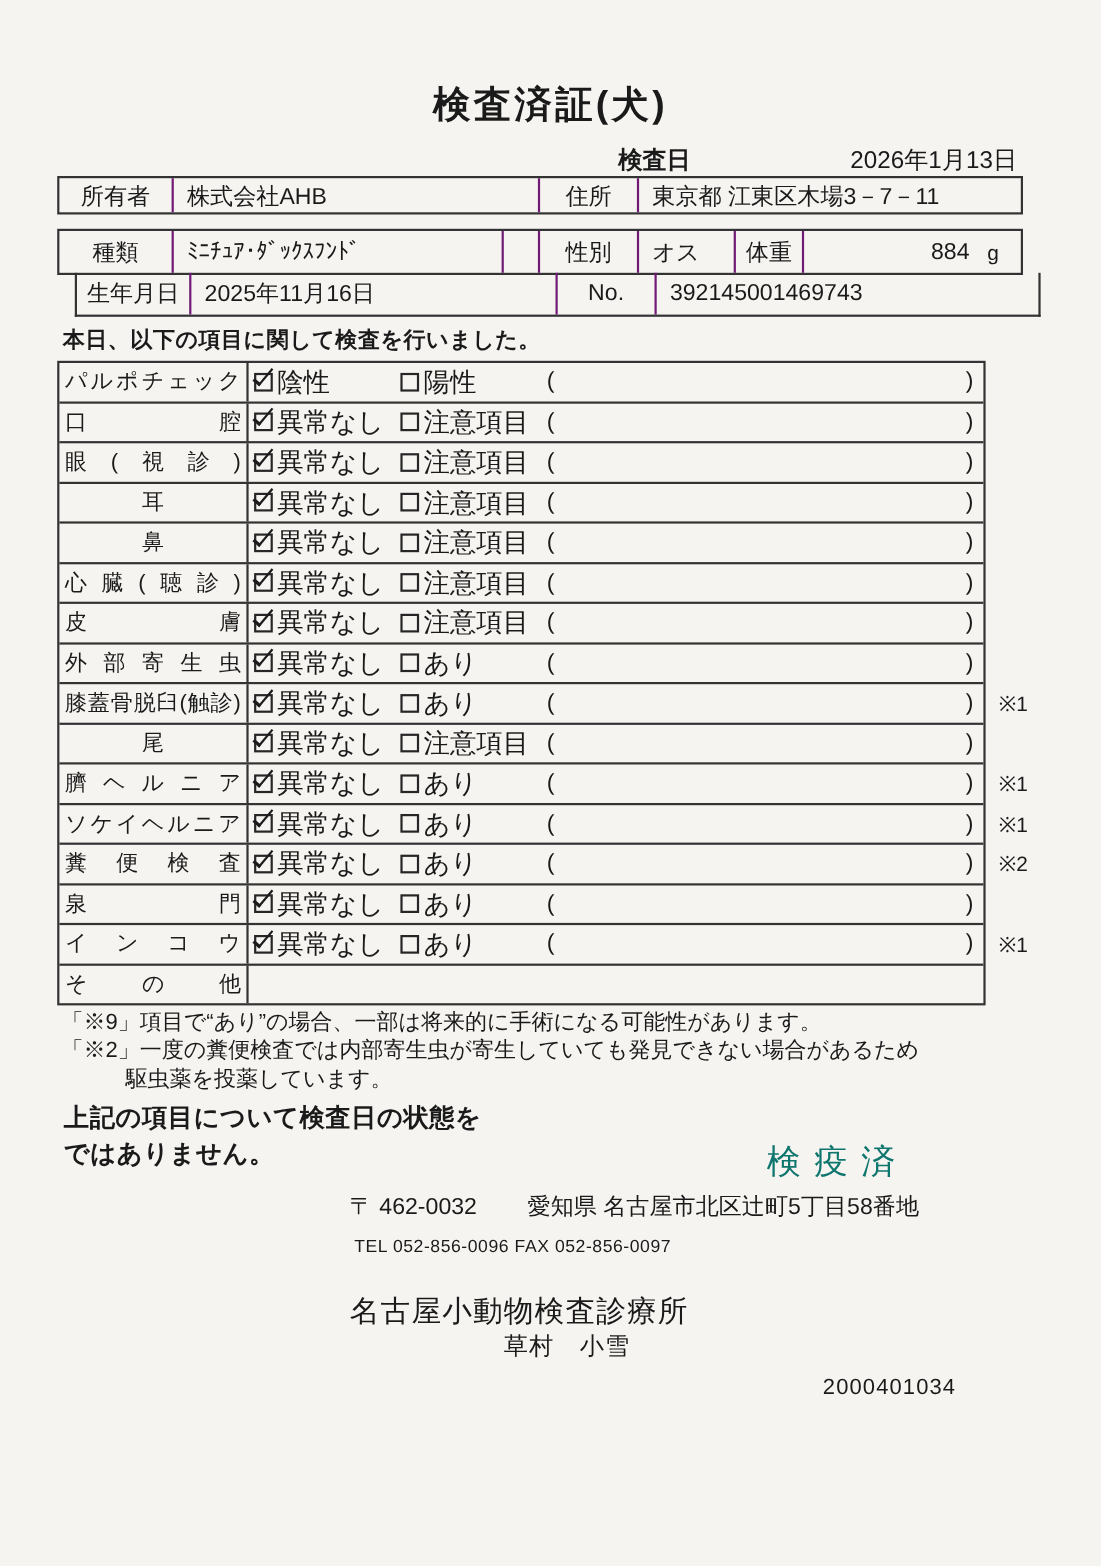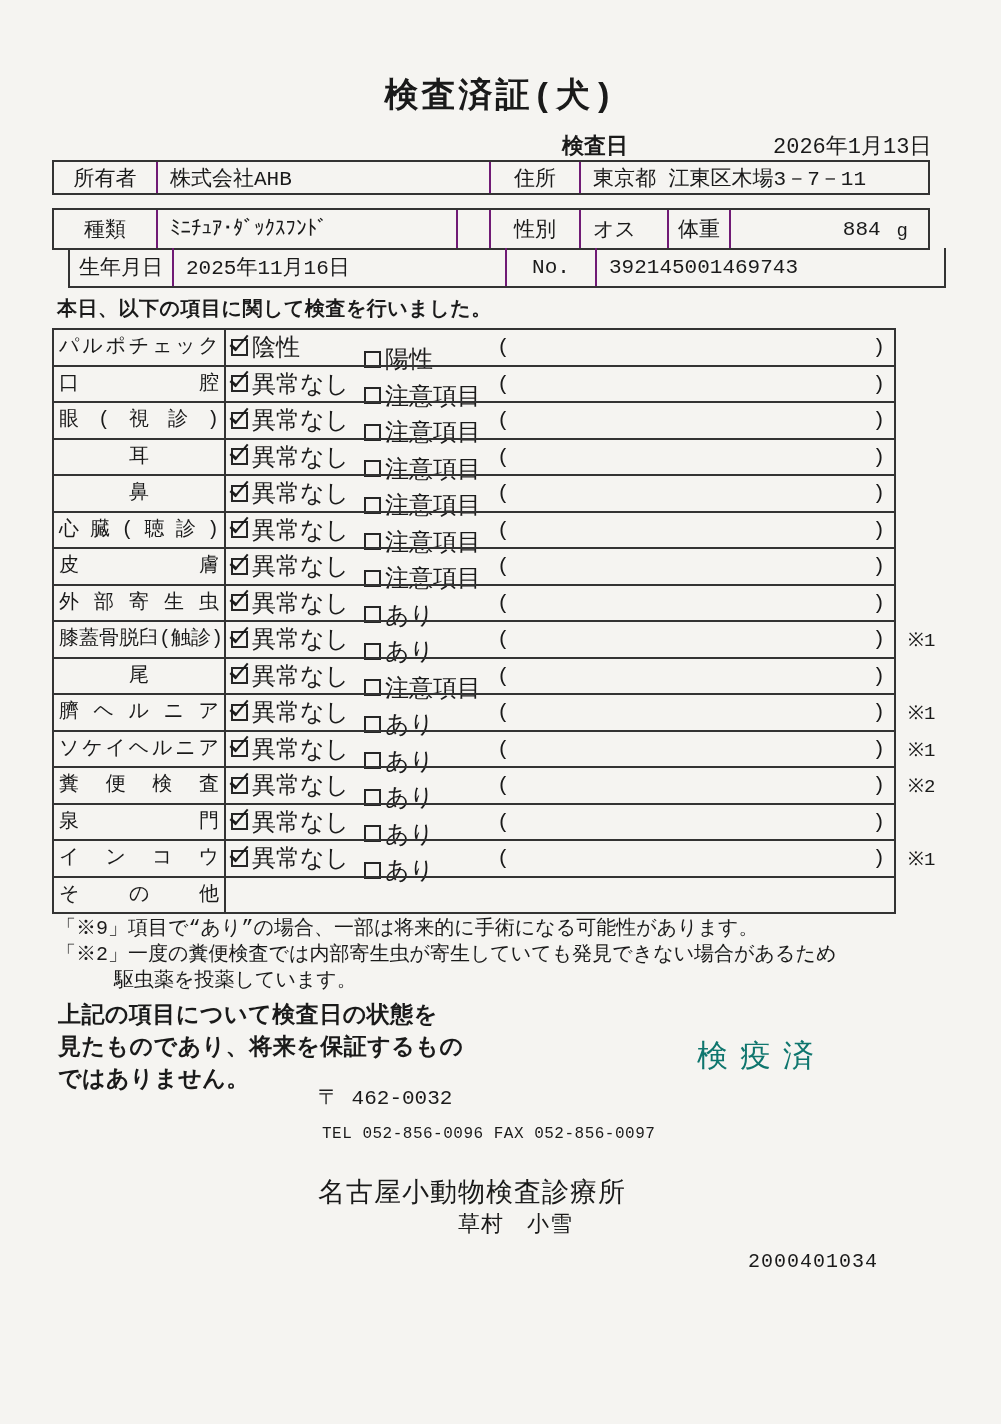--- a/index.html
+++ b/index.html
@@ -1,20 +1,20 @@
 <!DOCTYPE html>
 <html><head>
 <meta charset="utf-8">
 <style>
   html,body{margin:0;padding:0;background:#e8e7e4;}
   .page{
     position:relative;
     width:1001px;height:1424px;
     background:#f5f4f1;
-    font-family:Liberation Mono, monospace;
+    font-family:Liberation Sans, sans-serif;
     color:#1a1a1a;
     overflow:hidden;
   }
   
   .title{
     position:absolute;top:72px;left:0;width:100%;
     text-align:center;font-size:34px;font-weight:bold;letter-spacing:3px;
   }
   .insp-date-label{position:absolute;top:131px;left:562px;font-size:22px;font-weight:bold;}
   .insp-date-value{position:absolute;top:131px;left:773px;font-size:22px;}
@@ -36,21 +36,21 @@
 
   
   #checklist{position:absolute;left:52px;top:328px;width:840px;border:2px solid #333;}
   .crow{display:grid;grid-template-columns:170px 1fr;height:34.5px;position:relative;}
   .crow + .crow{border-top:2px solid #333;}
   .cl{display:flex;align-items:center;padding:0 5px;box-sizing:border-box;}
   .jl{flex:1;display:flex;justify-content:space-between;font-size:20px;line-height:1;}
   .cv{border-left:2px solid #333;position:relative;box-sizing:border-box;}
   .opt{position:absolute;top:50%;transform:translateY(-50%);display:flex;align-items:center;font-size:24px;white-space:nowrap;}
   .o1{left:5px;}
-  .o2{left:138px;margin-top:12px;}
+  .o2{left:138px;}
   .po{position:absolute;left:271px;top:50%;transform:translateY(-50%);font-size:21px;}
   .pc{position:absolute;right:9px;top:50%;transform:translateY(-50%);font-size:21px;}
   .mark{position:absolute;left:calc(100% + 14px);top:50%;transform:translateY(-50%);font-size:19px;white-space:nowrap;}
   
   .cb{display:inline-block;width:13px;height:13px;border:2px solid #262626;margin-right:4px;position:relative;flex:0 0 auto;}
   .cb.checked::after{
     content:'';position:absolute;left:2px;top:-10px;width:6px;height:17px;
     border-right:2px solid #1b1b1b;border-bottom:3px solid #1b1b1b;
     transform:rotate(40deg);
   }
@@ -479,27 +479,27 @@
     </div>
 
   <div class="footnotes">
     <div>「※9」項目で“あり”の場合、一部は将来的に手術になる可能性があります。</div>
     <div>「※2」一度の糞便検査では内部寄生虫が寄生していても発見できない場合があるため</div>
     <div class="fn-indent">駆虫薬を投薬しています。</div>
   </div>
 
   <div class="disclaimer">
     <div>上記の項目について検査日の状態を</div>
-    <div>見たものであり、将来を保証するもの</div>
     <div>ではありません。</div>
   </div>
 
   <div class="stamp">検疫済</div>
 
   <div class="postal-line">
     <span class="postal-code">〒 462-0032</span>
+    <span>愛知県 名古屋市北区辻町5丁目58番地</span>
   </div>
   <div class="tel-line">TEL 052-856-0096   FAX 052-856-0097</div>
   <div class="clinic-name">名古屋小動物検査診療所</div>
   <div class="vet-name">草村　小雪</div>
   <div class="serial">2000401034</div>
 
 </div>
 
 </body></html>

